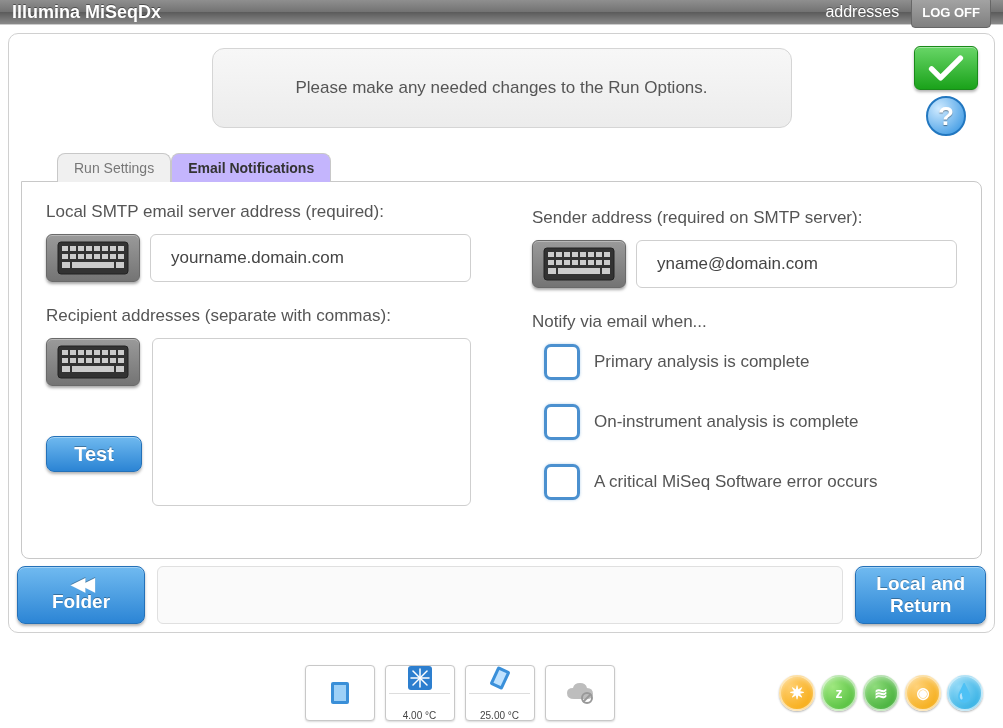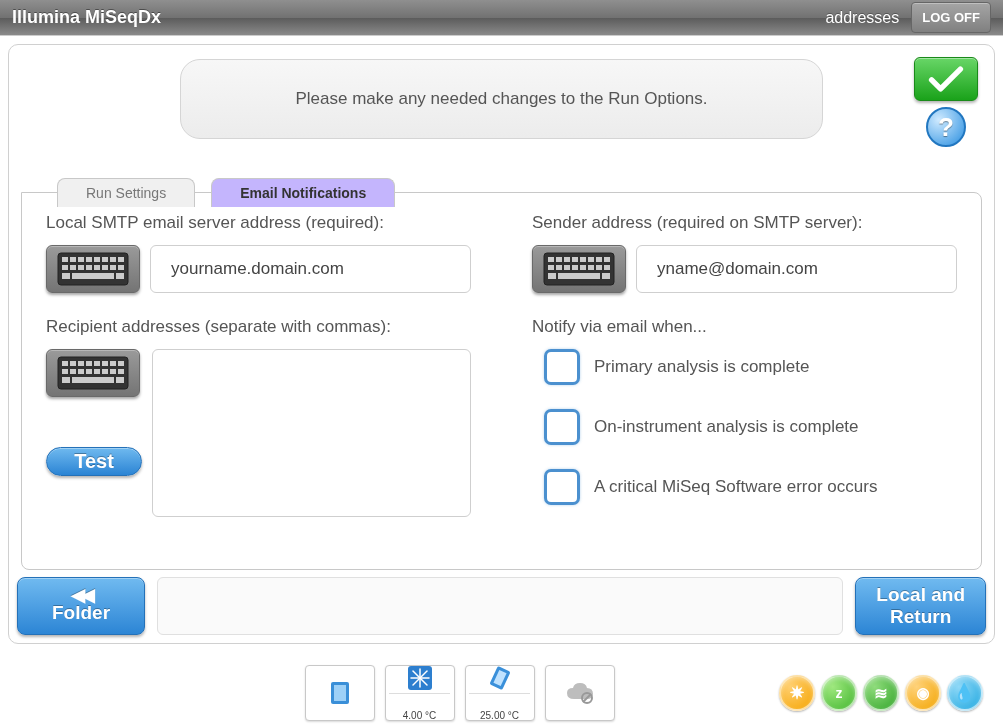--- a/index.html
+++ b/index.html
@@ -1,42 +1,42 @@
 <!DOCTYPE html>
 <html><head>
 <meta charset="utf-8">
 <style>
 * { box-sizing: border-box; margin: 0; padding: 0; }
 body { font-family: Arial, Helvetica, sans-serif; background: #fff; width: 1003px; height: 728px; overflow: hidden; }
 
 .header-bar {
-  height: 36px;
+  height: 25px;
   background: linear-gradient(#8f8f8f, #727272 50%, #5b5b5b 51%, #8a8a8a);
   display: flex; align-items: center; padding: 0 12px; color: #fff;
   border-bottom: 1px solid #ccc;
 }
 .header-title { font-size: 18px; font-weight: bold; flex: 1; color: #fff; text-shadow: 0 -1px 0 rgba(0,0,0,.4); }
 .header-user { font-size: 16px; margin-right: 12px; color: #fff; text-shadow: 0 -1px 0 rgba(0,0,0,.3); }
 .logoff-btn {
   background: linear-gradient(#a5a5a5, #808080);
   color: #fff; border: 1px solid #666; border-radius: 4px;
   padding: 7px 10px; font-size: 13px; font-weight: bold; cursor: pointer;
   box-shadow: inset 0 1px 0 rgba(255,255,255,.3);
 }
 
 .main-panel {
   margin: 8px; height: 600px; background: #fff;
   border: 1px solid #d0d0d0; border-radius: 10px; padding: 8px 12px;
   position: relative;
 }
 
 .info-bar {
-  width: 643px; height: 80px; margin: 0 auto; margin-top: 6px;
+  width: 580px; height: 80px; margin: 0 auto; margin-top: 6px;
   background: linear-gradient(#f7f7f7, #ececec);
-  border: 1px solid #d5d5d5; border-radius: 20px;
+  border: 1px solid #d5d5d5; border-radius: 12px;
   display: flex; align-items: center; justify-content: center;
   color: #555; font-size: 17px;
 }
 
 .top-icons { position: absolute; right: 16px; top: 12px; display: flex; flex-direction: column; gap: 6px; align-items: center; }
 .check-btn {
   width: 64px; height: 44px; background: linear-gradient(#68d667, #1aa21a);
   border: 1px solid #1a8a1a; border-radius: 6px; display:flex; align-items:center; justify-content:center;
   box-shadow: 0 2px 3px rgba(0,0,0,.3), inset 0 1px 0 rgba(255,255,255,.4);
 }
@@ -45,29 +45,29 @@
   width: 40px; height: 40px; border-radius: 50%;
   background: radial-gradient(circle at 30% 30%, #cfeaff, #2a8fe0);
   border: 2px solid #2277c0; color: #fff; font-size: 26px; font-weight: bold;
   display:flex; align-items:center; justify-content:center;
   text-shadow: 0 1px 1px rgba(0,0,0,.4);
 }
 
 .tab-container { margin-top: 24px; }
 .tab-row { display: flex; align-items: flex-end; padding-left: 36px; }
 .tab {
-  padding: 6px 28px; font-size: 14px; color: #777; background: #f0f0f0;
+  padding: 6px 16px; font-size: 14px; color: #777; background: #f0f0f0;
   border: 1px solid #c8c8c8; border-bottom: none; border-radius: 8px 8px 0 0;
-  margin-right: 16px; cursor: pointer; position: relative; top: 15px;
+  margin-right: 0; cursor: pointer; position: relative; top: 1px;
 }
 .tab.active { background: #c4b5fd; color: #333; font-weight: bold; z-index: 2; }
 .tab-body {
   border: 1px solid #c8c8c8; border-radius: 0 8px 8px 8px; background: #fff;
   padding: 20px 24px 28px 24px; min-height: 360px;
-  display: flex; gap: 61px;
+  display: flex; gap: 61px; align-items: center;
 }
 .col { flex: 1; display: flex; flex-direction: column; }
 .field-label { color: #555; font-size: 17px; margin-bottom: 12px; }
 .field-row { display: flex; align-items: flex-start; gap: 10px; margin-bottom: 24px; }
 
 .keyboard-btn {
   width: 94px; height: 48px; border: 1px solid #6a6a6a; border-radius: 6px;
   background: linear-gradient(#9a9a9a,#747474);
   box-shadow: 0 2px 3px rgba(0,0,0,.35), inset 0 1px 0 rgba(255,255,255,.3);
   display:flex; align-items:center; justify-content:center; cursor:pointer;
@@ -77,23 +77,23 @@
 .text-input {
   flex: 1; height: 48px; border: 1px solid #cfcfcf; border-radius: 6px;
   padding: 0 20px; font-size: 17px; color: #444; outline: none;
 }
 .textarea-input {
   flex: 1; height: 168px; border: 1px solid #cfcfcf; border-radius: 6px;
   padding: 10px 12px; font-size: 16px; color: #444; outline: none; resize: none;
 }
 
 .test-btn {
-  width: 96px; height: 29px; margin-top: 10px;
+  width: 96px; height: 36px; margin-top: 10px;
   background: linear-gradient(#6fb9ef,#2b84d4);
-  border: 1px solid #2471b8; border-radius: 16px; color: #fff; font-size: 20px; font-weight: bold;
+  border: 1px solid #2471b8; border-radius: 8px; color: #fff; font-size: 20px; font-weight: bold;
   box-shadow: 0 2px 3px rgba(0,0,0,.3), inset 0 1px 0 rgba(255,255,255,.35);
   cursor:pointer; text-shadow: 0 -1px 0 rgba(0,0,0,.3);
 }
 
 .checkbox-row { display: flex; align-items: center; gap: 14px; margin-bottom: 24px; margin-left: 12px; }
 .checkbox-row:first-of-type { margin-top: 4px; }
 .cbox {
   width: 36px; height: 36px; border: 3px solid #4b90cf; border-radius: 7px; background: #fff;
   box-shadow: inset 0 0 0 2px #fff, 0 0 3px rgba(75,144,207,.4);
   cursor:pointer;

